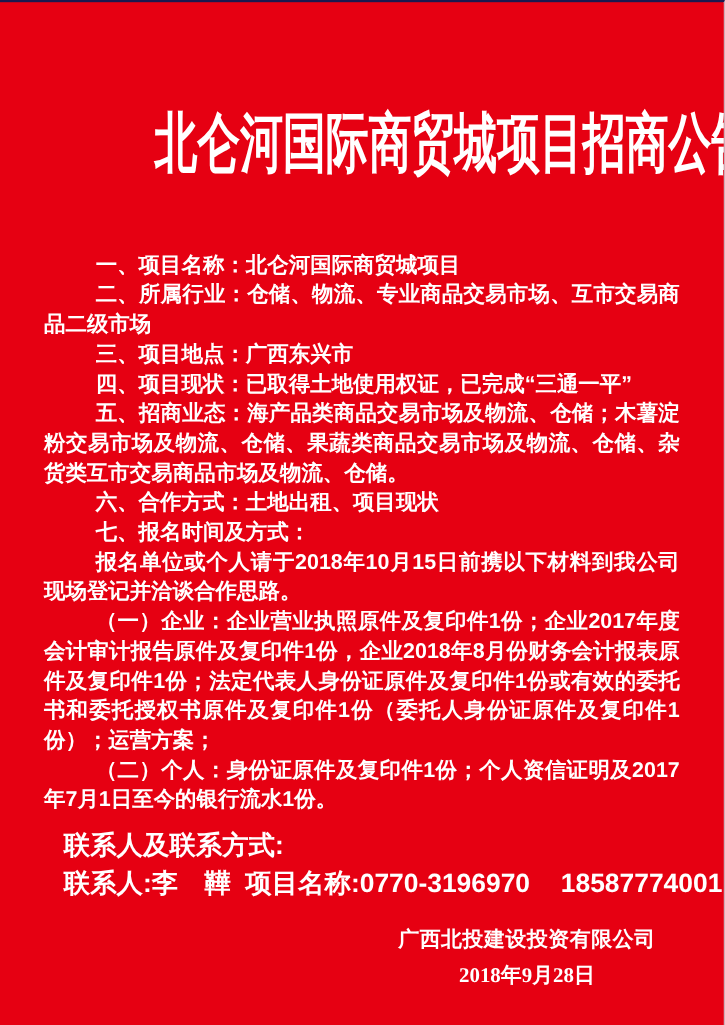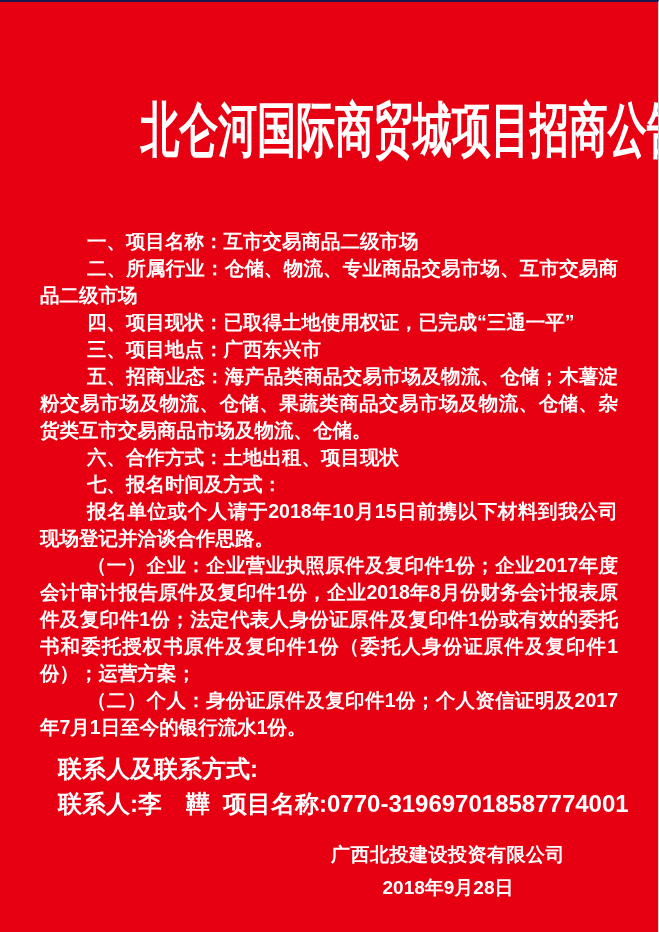--- a/index.html
+++ b/index.html
@@ -49,46 +49,47 @@
   .contact-block {
     margin: 10px 40px 0 58px;
     font-size: 24px;
     line-height: 35px;
   }
   .contact-block p {
     margin: 0;
     white-space: nowrap;
   }
   .gap-sm { margin-left: 13px; }
-  .gap-lg { }
+  .gap-lg { margin-left: 28px; }
   .signature-block {
-    margin: 17px 93px 0 0;
+    margin: 17px 62px 0 0;
     text-align: right;
     font-size: 19px;
     line-height: 33px;
+    font-family: Liberation Serif, serif;
   }
   .signature-inner {
     display: inline-block;
     text-align: center;
   }
   .signature-inner p { margin: 0; }
   .company { letter-spacing: 0.5px; white-space: nowrap; }
 </style>
 </head>
 <body>
 
 <div class="poster">
 
   <h1 class="title"><span class="title-inner">北仑河国际商贸城项目招商公告</span></h1>
 
   <main class="body-block">
-    <p class="para">一、项目名称：互市交易商品二级市场</p>
+    <p class="para">一、项目名称：北仑河国际商贸城项目</p>
     <p class="para">二、所属行业：仓储、物流、专业商品交易市场、互市交易商品二级市场</p>
+    <p class="para">三、项目地点：广西东兴市</p>
     <p class="para">四、项目现状：已取得土地使用权证，已完成“三通一平”</p>
-    <p class="para">三、项目地点：广西东兴市</p>
     <p class="para">五、招商业态：海产品类商品交易市场及物流、仓储；木薯淀粉交易市场及物流、仓储、果蔬类商品交易市场及物流、仓储、杂货类互市交易商品市场及物流、仓储。</p>
     <p class="para">六、合作方式：土地出租、项目现状</p>
     <p class="para">七、报名时间及方式：</p>
     <p class="para">报名单位或个人请于2018年10月15日前携以下材料到我公司现场登记并洽谈合作思路。</p>
     <p class="para">（一）企业：企业营业执照原件及复印件1份；企业2017年度会计审计报告原件及复印件1份，企业2018年8月份财务会计报表原件及复印件1份；法定代表人身份证原件及复印件1份或有效的委托书和委托授权书原件及复印件1份（委托人身份证原件及复印件1份）；运营方案；</p>
     <p class="para">（二）个人：身份证原件及复印件1份；个人资信证明及2017年7月1日至今的银行流水1份。</p>
   </main>
 
   <section class="contact-block">
     <p>联系人及联系方式:</p>

